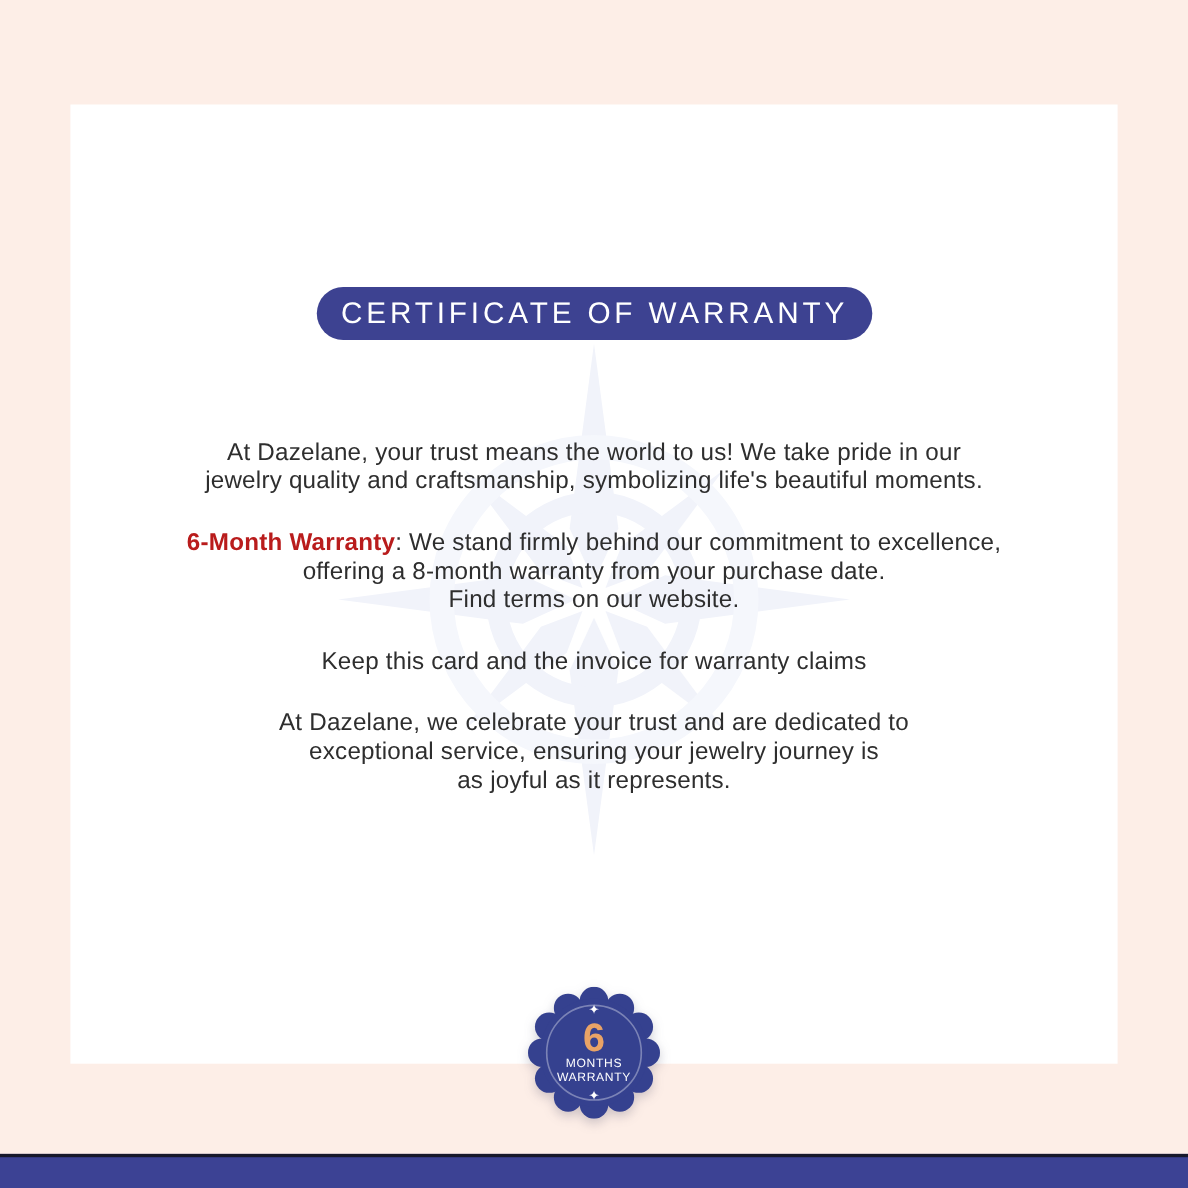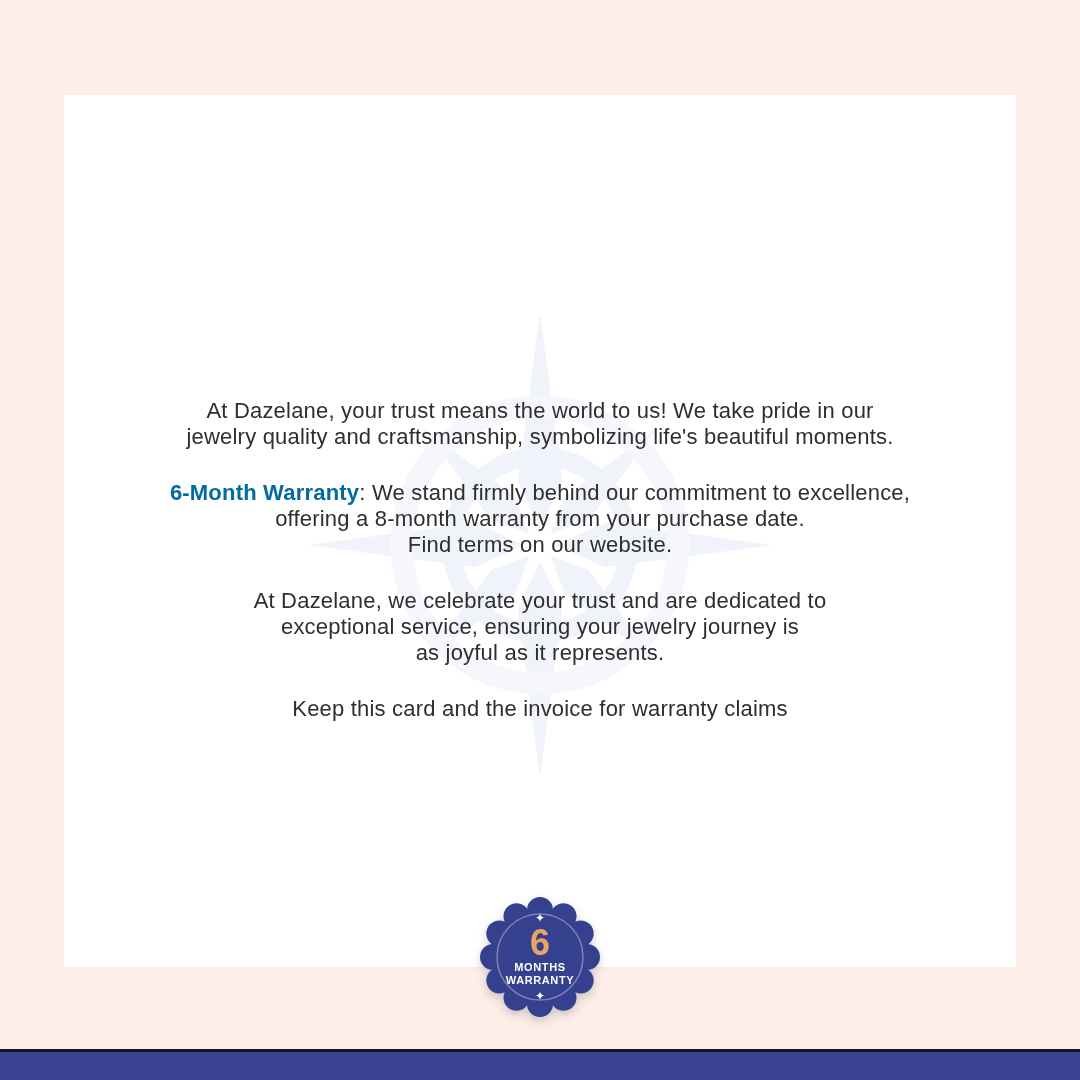--- a/index.html
+++ b/index.html
@@ -48,21 +48,21 @@
     line-height: 26px;
     letter-spacing: 0.2px;
     color: #2e2e2e;
   }
   .para {
     margin: 0 0 30px 0;
     white-space: pre-line;
   }
   .para .bold-lead {
     font-weight: 700;
-    color: #0369a1;
+    color: #b91c1c;
   }
   .logo {
     position: absolute;
     left: 0; width: 100%;
     top: 682px;
     text-align: center;
     color: #3f4493;
     font-family: "Liberation Serif", "DejaVu Serif", serif;
   }
   .logo-ornament {
@@ -93,21 +93,21 @@
   .sparkle { font-size: 12px; line-height: 12px; color: #ffffff; }
   .sparkle.top { margin-bottom: 1px; }
   .sparkle.bottom { margin-top: 3px; }
   .badge-number {
     font-size: 36px; line-height: 36px;
     font-weight: 700;
     color: #e9a366;
   }
   .badge-label {
     font-size: 11px; line-height: 13px;
-    font-weight: 700;
+    font-weight: 400;
     letter-spacing: 0.6px;
   }
   .footer-bar {
     position: absolute;
     left: 0; bottom: 0;
     width: 100%; height: 28px;
     background: #3c4294;
     border-top: 3px solid #17182b;
   }
 </style>
@@ -128,31 +128,34 @@
           <path d="M0 -180 L18 -56 L0 -16 L-18 -56 Z"></path>
           <path d="M0 180 L18 56 L0 16 L-18 56 Z"></path>
           <path d="M-180 0 L-56 -18 L-16 0 L-56 18 Z"></path>
           <path d="M180 0 L56 -18 L16 0 L56 18 Z"></path>
         </g>
       </g>
       <circle r="96" fill="none" stroke="#f1f3fa" stroke-width="20"></circle>
       <circle r="150" fill="none" stroke="#f5f7fc" stroke-width="24"></circle>
     </svg>
 
+    <div class="banner">
+      <span class="banner-label">CERTIFICATE OF WARRANTY</span>
+    </div>
 
     <div class="body-text">
       <p class="para">At Dazelane, your trust means the world to us! We take pride in our
 jewelry quality and craftsmanship, symbolizing life's beautiful moments.</p>
       <p class="para"><span class="bold-lead">6-Month Warranty</span><span>: We stand firmly behind our commitment to excellence,
 offering a 8-month warranty from your purchase date.
 Find terms on our website.</span></p>
+      <p class="para">Keep this card and the invoice for warranty claims</p>
       <p class="para">At Dazelane, we celebrate your trust and are dedicated to
 exceptional service, ensuring your jewelry journey is
 as joyful as it represents.</p>
-      <p class="para">Keep this card and the invoice for warranty claims</p>
     </div>
 
 
     <div class="badge">
       <svg class="badge-seal" viewBox="0 0 120 120" xmlns="http://www.w3.org/2000/svg">
         <g fill="#35418f">
           <circle cx="107" cy="60" r="13"></circle>
           <circle cx="100.7" cy="83.5" r="13"></circle>
           <circle cx="83.5" cy="100.7" r="13"></circle>
           <circle cx="60" cy="107" r="13"></circle>

